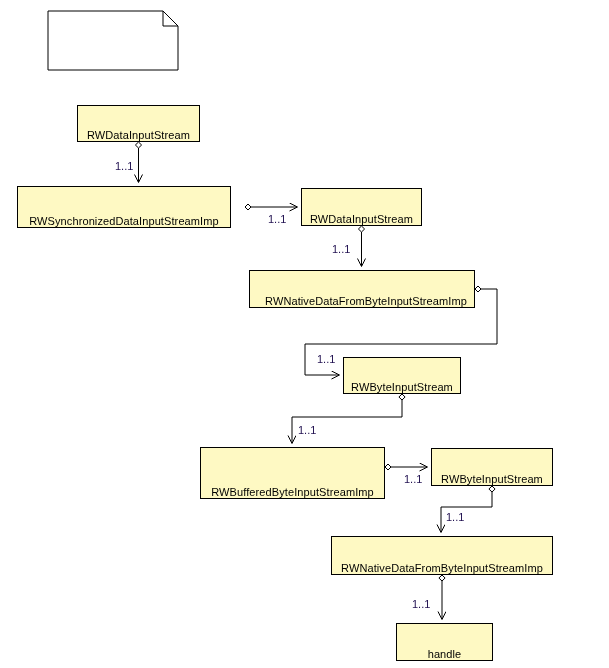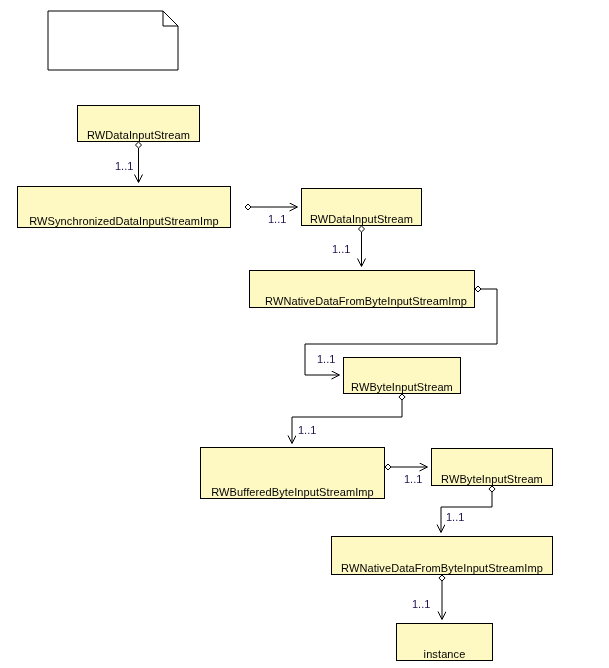--- a/index.html
+++ b/index.html
@@ -146,21 +146,21 @@
 
   <div class="uml-box" style="left:431px; top:448px; width:122px; height:38px;">
     <span>RWByteInputStream</span>
   </div>
 
   <div class="uml-box" style="left:331px; top:536px; width:222px; height:39px;">
     <span>RWNativeDataFromByteInputStreamImp</span>
   </div>
 
   <div class="uml-box" style="left:396px; top:623px; width:97px; height:38px;">
-    <span>instance</span>
+    <span>handle</span>
   </div>
 
   <span class="mult-label" style="left:115px; top:160px;">1..1</span>
   <span class="mult-label" style="left:268px; top:213px;">1..1</span>
   <span class="mult-label" style="left:332px; top:243px;">1..1</span>
   <span class="mult-label" style="left:317px; top:353px;">1..1</span>
   <span class="mult-label" style="left:298px; top:424px;">1..1</span>
   <span class="mult-label" style="left:404px; top:473px;">1..1</span>
   <span class="mult-label" style="left:446px; top:511px;">1..1</span>
   <span class="mult-label" style="left:412px; top:598px;">1..1</span>

